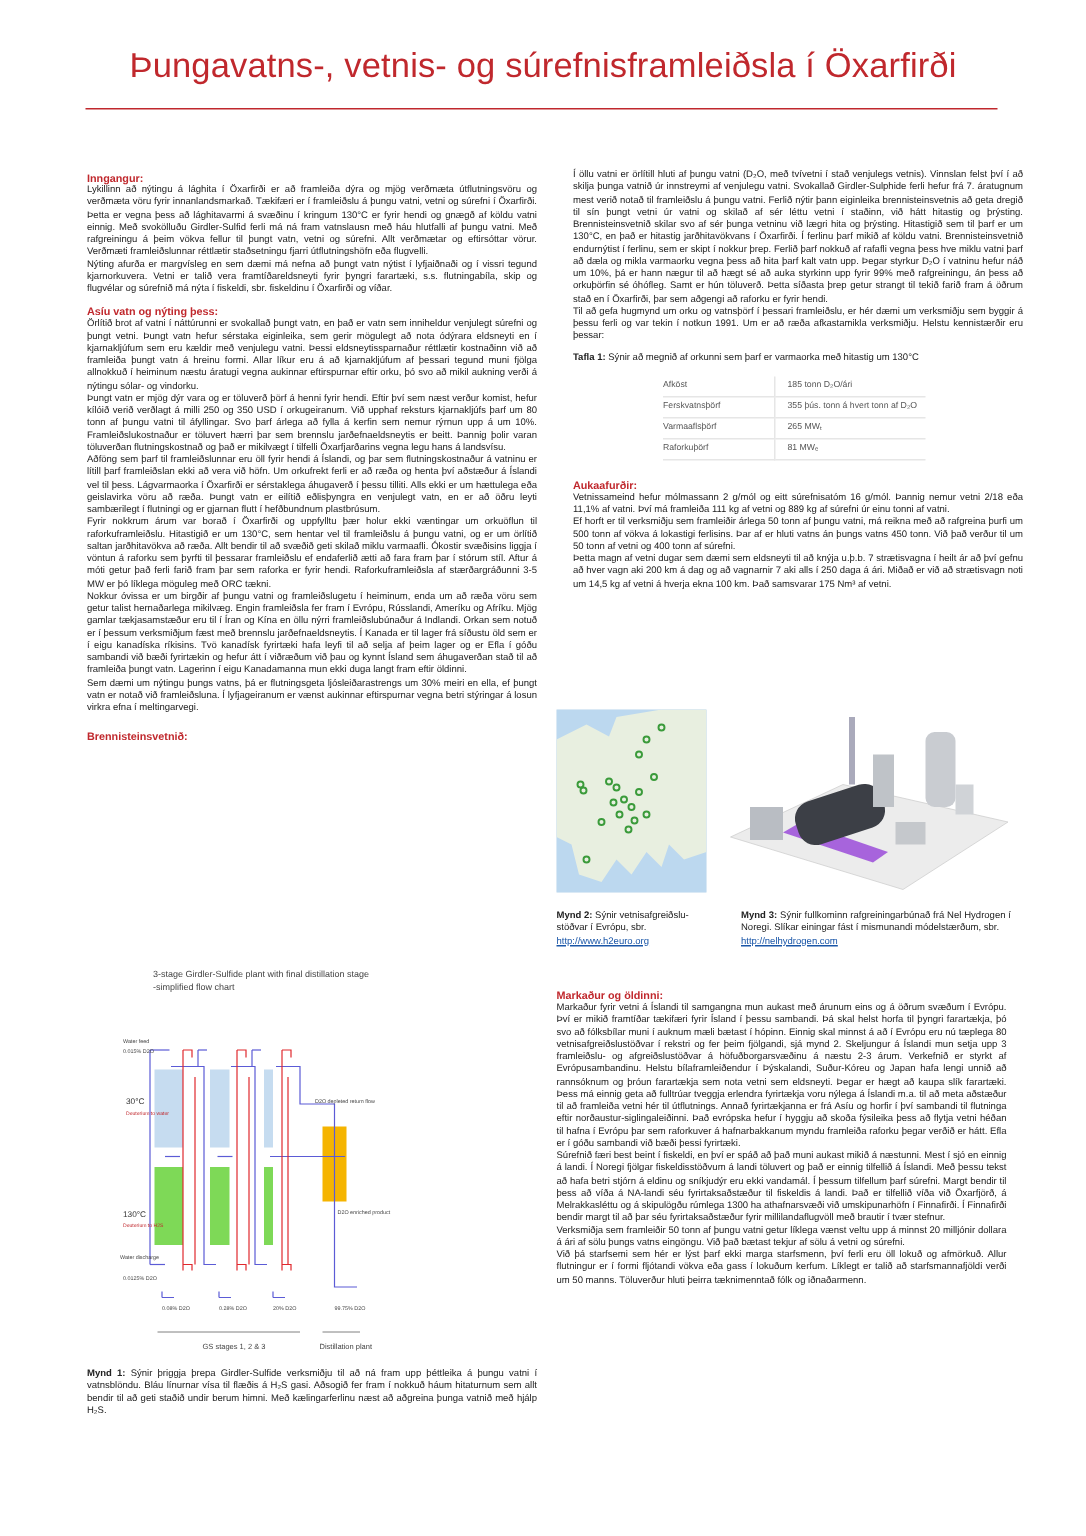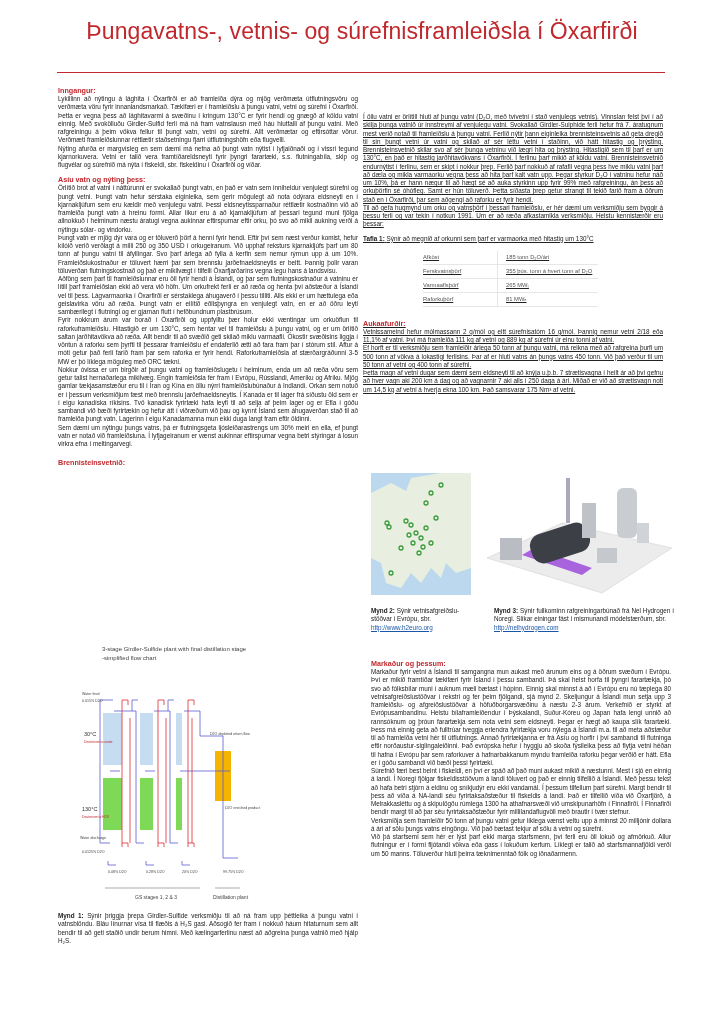--- a/index.html
+++ b/index.html
@@ -1,21 +1,21 @@
 <!DOCTYPE html>
 <html><head>
 <meta charset="utf-8">
 <style>
   html,body{margin:0;padding:0;background:#fff;}
   body{width:724px;height:1024px;position:relative;overflow:hidden;font-family:"Liberation Sans",sans-serif;color:#222;}
-  .title{position:absolute;left:0;top:18px;width:724px;text-align:center;color:#c0282d;font-size:23px;letter-spacing:0.1px;}
+  .title{position:absolute;left:0;top:30px;width:724px;text-align:center;color:#c0282d;font-size:23px;letter-spacing:0.1px;}
   .rule{position:absolute;left:57px;top:72px;width:608px;height:1px;background:#c0282d;}
   .col{position:absolute;font-size:6.35px;line-height:8.25px;text-align:justify;}
-  .col-left{left:58px;top:86px;width:300px;}
-  .col-right{left:363px;top:113px;width:300px;text-decoration:underline;}
+  .col-left{left:58px;top:114px;width:300px;}
+  .col-right{left:382px;top:113px;width:300px;}
   .col p{margin:0;}
   h2{margin:0;font-size:7.2px;line-height:9px;color:#c0282d;font-weight:bold;}
   .gap{height:6px;}
   .tbl{margin:8px 0 0 60px;border-collapse:collapse;font-size:5.8px;color:#555;}
   .tbl td{padding:2px 6px 2px 0;height:9px;border-bottom:1px solid #e6e6e6;}
   .tbl td:first-child{width:68px;border-right:1px solid #e6e6e6;}
   .tbl td:last-child{padding-left:8px;}
   .link{color:#1a56a8;text-decoration:underline;}
   .fig1{position:absolute;left:70px;top:643px;width:280px;height:262px;}
   .fig1-cap{position:absolute;left:58px;top:912px;width:300px;font-size:6.35px;line-height:8.25px;text-align:justify;}
@@ -199,18 +199,18 @@
   <span>Sýnir vetnisafgreiðslu-stöðvar í Evrópu, sbr.</span><br>
   <span class="link">http://www.h2euro.org</span>
 </div>
 <div class="cap3">
   <b>Mynd 3:</b>
   <span>Sýnir fullkominn rafgreiningarbúnað frá Nel Hydrogen í Noregi. Slíkar einingar fást í mismunandi módelstærðum, sbr.</span><br>
   <span class="link">http://nelhydrogen.com</span>
 </div>
 
 <div class="col col-right2">
-  <h2>Markaður og þessum:</h2>
+  <h2>Markaður og öldinni:</h2>
   <p>Markaður fyrir vetni á Íslandi til samgangna mun aukast með árunum eins og á öðrum svæðum í Evrópu. Því er mikið framtíðar tækifæri fyrir Ísland í þessu sambandi. Þá skal helst horfa til þyngri farartækja, þó svo að fólksbílar muni í auknum mæli bætast í hópinn. Einnig skal minnst á að í Evrópu eru nú tæplega 80 vetnisafgreiðslustöðvar í rekstri og fer þeim fjölgandi, sjá mynd 2. Skeljungur á Íslandi mun setja upp 3 framleiðslu- og afgreiðslustöðvar á höfuðborgarsvæðinu á næstu 2-3 árum. Verkefnið er styrkt af Evrópusambandinu. Helstu bílaframleiðendur í Þýskalandi, Suður-Kóreu og Japan hafa lengi unnið að rannsóknum og þróun farartækja sem nota vetni sem eldsneyti. Þegar er hægt að kaupa slík farartæki. Þess má einnig geta að fulltrúar tveggja erlendra fyrirtækja voru nýlega á Íslandi m.a. til að meta aðstæður til að framleiða vetni hér til útflutnings. Annað fyrirtækjanna er frá Asíu og horfir í því sambandi til flutninga eftir norðaustur-siglingaleiðinni. Það evrópska hefur í hyggju að skoða fýsileika þess að flytja vetni héðan til hafna í Evrópu þar sem raforkuver á hafnarbakkanum myndu framleiða raforku þegar verðið er hátt. Efla er í góðu sambandi við bæði þessi fyrirtæki.</p>
   <p>Súrefnið færi best beint í fiskeldi, en því er spáð að það muni aukast mikið á næstunni. Mest í sjó en einnig á landi. Í Noregi fjölgar fiskeldisstöðvum á landi töluvert og það er einnig tilfellið á Íslandi. Með þessu tekst að hafa betri stjórn á eldinu og sníkjudýr eru ekki vandamál. Í þessum tilfellum þarf súrefni. Margt bendir til þess að víða á NA-landi séu fyrirtaksaðstæður til fiskeldis á landi. Það er tilfellið víða við Öxarfjörð, á Melrakkasléttu og á skipulögðu rúmlega 1300 ha athafnarsvæði við umskipunarhöfn í Finnafirði. Í Finnafirði bendir margt til að þar séu fyrirtaksaðstæður fyrir millilandaflugvöll með brautir í tvær stefnur.</p>
   <p>Verksmiðja sem framleiðir 50 tonn af þungu vatni getur líklega vænst veltu upp á minnst 20 milljónir dollara á ári af sölu þungs vatns eingöngu. Við það bætast tekjur af sölu á vetni og súrefni.</p>
   <p>Við þá starfsemi sem hér er lýst þarf ekki marga starfsmenn, því ferli eru öll lokuð og afmörkuð. Allur flutningur er í formi fljótandi vökva eða gass í lokuðum kerfum. Líklegt er talið að starfsmannafjöldi verði um 50 manns. Töluverður hluti þeirra tæknimenntað fólk og iðnaðarmenn.</p>
 </div>
 
 </body></html>

